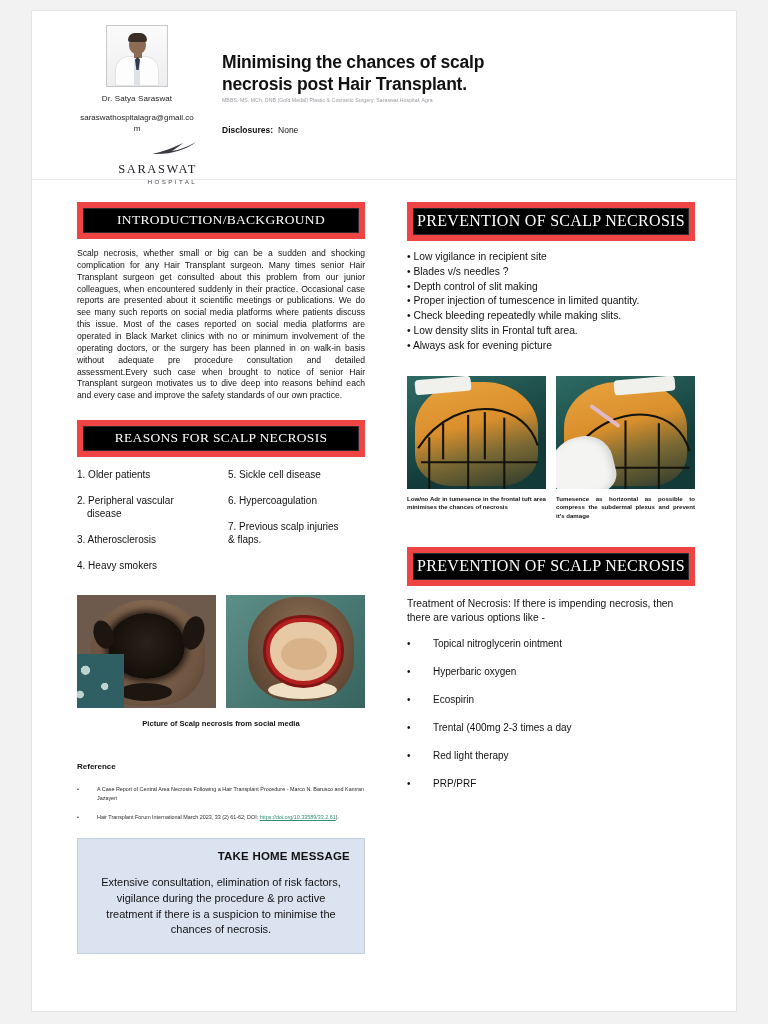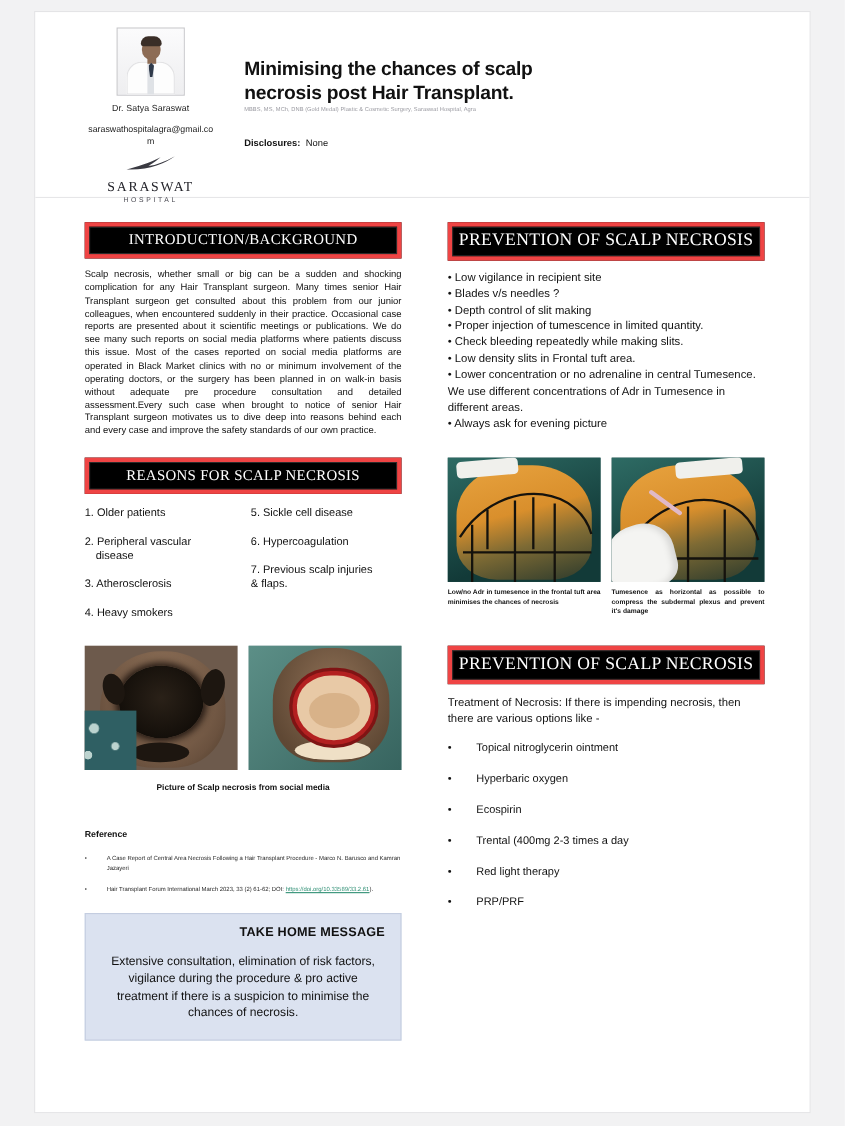--- a/index.html
+++ b/index.html
@@ -28,21 +28,21 @@
   }
   .dp-bg{position:absolute;inset:0;background:linear-gradient(#fbfbfc,#eeeef0);}
   .dp-coat{position:absolute;left:8px;bottom:0;width:44px;height:30px;background:#fdfdfd;border-radius:14px 14px 0 0;box-shadow:inset 0 0 0 1px #e2e2e4;}
   .dp-coat:after{content:"";position:absolute;left:19px;top:2px;width:6px;height:28px;background:#dfe2e6;}
   .dp-head{position:absolute;left:22px;top:9px;width:17px;height:19px;background:#8d6c55;border-radius:50% 50% 45% 45%;}
   .dp-hair{position:absolute;left:21px;top:7px;width:19px;height:9px;background:#3a2e27;border-radius:9px 9px 3px 3px;}
   .dp-neck{position:absolute;left:27px;top:25px;width:8px;height:7px;background:#8d6c55;}
   .dp-tie{position:absolute;left:28px;top:31px;width:5px;height:13px;background:#2f3a4a;clip-path:polygon(50% 0,100% 22%,72% 100%,28% 100%,0 22%);}
   .doc-name{font-size:8px;color:#1c1c1c;margin-top:7px;letter-spacing:.1px;}
   .doc-mail{font-size:8px;color:#1c1c1c;margin-top:10px;line-height:1.35;word-break:break-all;}
-  .hosp-logo{position:absolute;left:45px;top:130px;width:120px;text-align:center;}
+  .hosp-logo{position:absolute;left:45px;top:130px;width:120px;text-align:right;}
   .swoosh{width:46px;height:15px;margin:0 auto 2px;}
   .hosp-name{font-family:"Liberation Serif", serif;font-size:12.5px;letter-spacing:1.6px;color:#23232a;}
   .hosp-sub{font-size:6.2px;letter-spacing:2.4px;color:#4a4a52;margin-top:1px;}
 
   .title-block{position:absolute;left:190px;top:40px;width:330px;}
   .poster-title{font-size:17.5px;font-weight:bold;color:#111;line-height:1.26;letter-spacing:-.2px;}
   .author{margin-top:28px;font-size:10.5px;color:#1f1f1f;}
   .creds{margin-top:2px;font-size:5.2px;color:#9b9ba2;letter-spacing:.05px;}
   .disclosures{margin-top:22px;font-size:8.5px;color:#111;}
   .disclosures b{font-weight:bold;}
@@ -66,21 +66,21 @@
   .body{position:relative;padding:0;}
   .col{position:absolute;top:0;}
   .col-l{left:45px;width:288px;}
   .col-r{left:375px;width:288px;}
 
   .sec-head{
     background:#000;color:#fff;text-align:center;
     font-family:"Liberation Serif", serif;
     font-size:13.5px;letter-spacing:.3px;
     padding:4px 0 5px;
-    border:4px solid #ef4444;
+    border:6px solid #ef4444;
     box-shadow:inset 0 0 0 1px #2b2b2b;
   }
   .sec-head.sm{font-size:16px;}
 
   .para{font-size:8.6px;line-height:1.38;color:#111;text-align:justify;margin-top:9px;}
 
   .blist{margin-top:9px;font-size:10.3px;line-height:1.44;color:#111;}
   .blist div{margin:0;}
 
   .reasons{display:flex;margin-top:11px;gap:14px;}
@@ -253,21 +253,20 @@
     <div class="col col-r" style="top:22px;">
 
       <div class="sec-head sm">PREVENTION OF SCALP NECROSIS</div>
       <div class="blist">
         <div>• Low vigilance in recipient site</div>
         <div>• Blades v/s needles ?</div>
         <div>• Depth control of slit making</div>
         <div>• Proper injection of tumescence in limited quantity.</div>
         <div>• Check bleeding repeatedly while making slits.</div>
         <div>• Low density slits in Frontal tuft area.</div>
-        <div>• Lower concentration or no adrenaline in central Tumesence. We use different concentrations of Adr in Tumesence in different areas.</div>
         <div>• Always ask for evening picture</div>
       </div>
 
       <div class="photos-2" style="margin-top:22px;">
         <div class="ph srg">
           <div class="drape"></div>
           <div class="scalp"></div>
           <div class="towel"></div>
           <svg viewBox="0 0 100 113" preserveAspectRatio="none">
             <g stroke="#14120d" stroke-width="1.5" fill="none">

